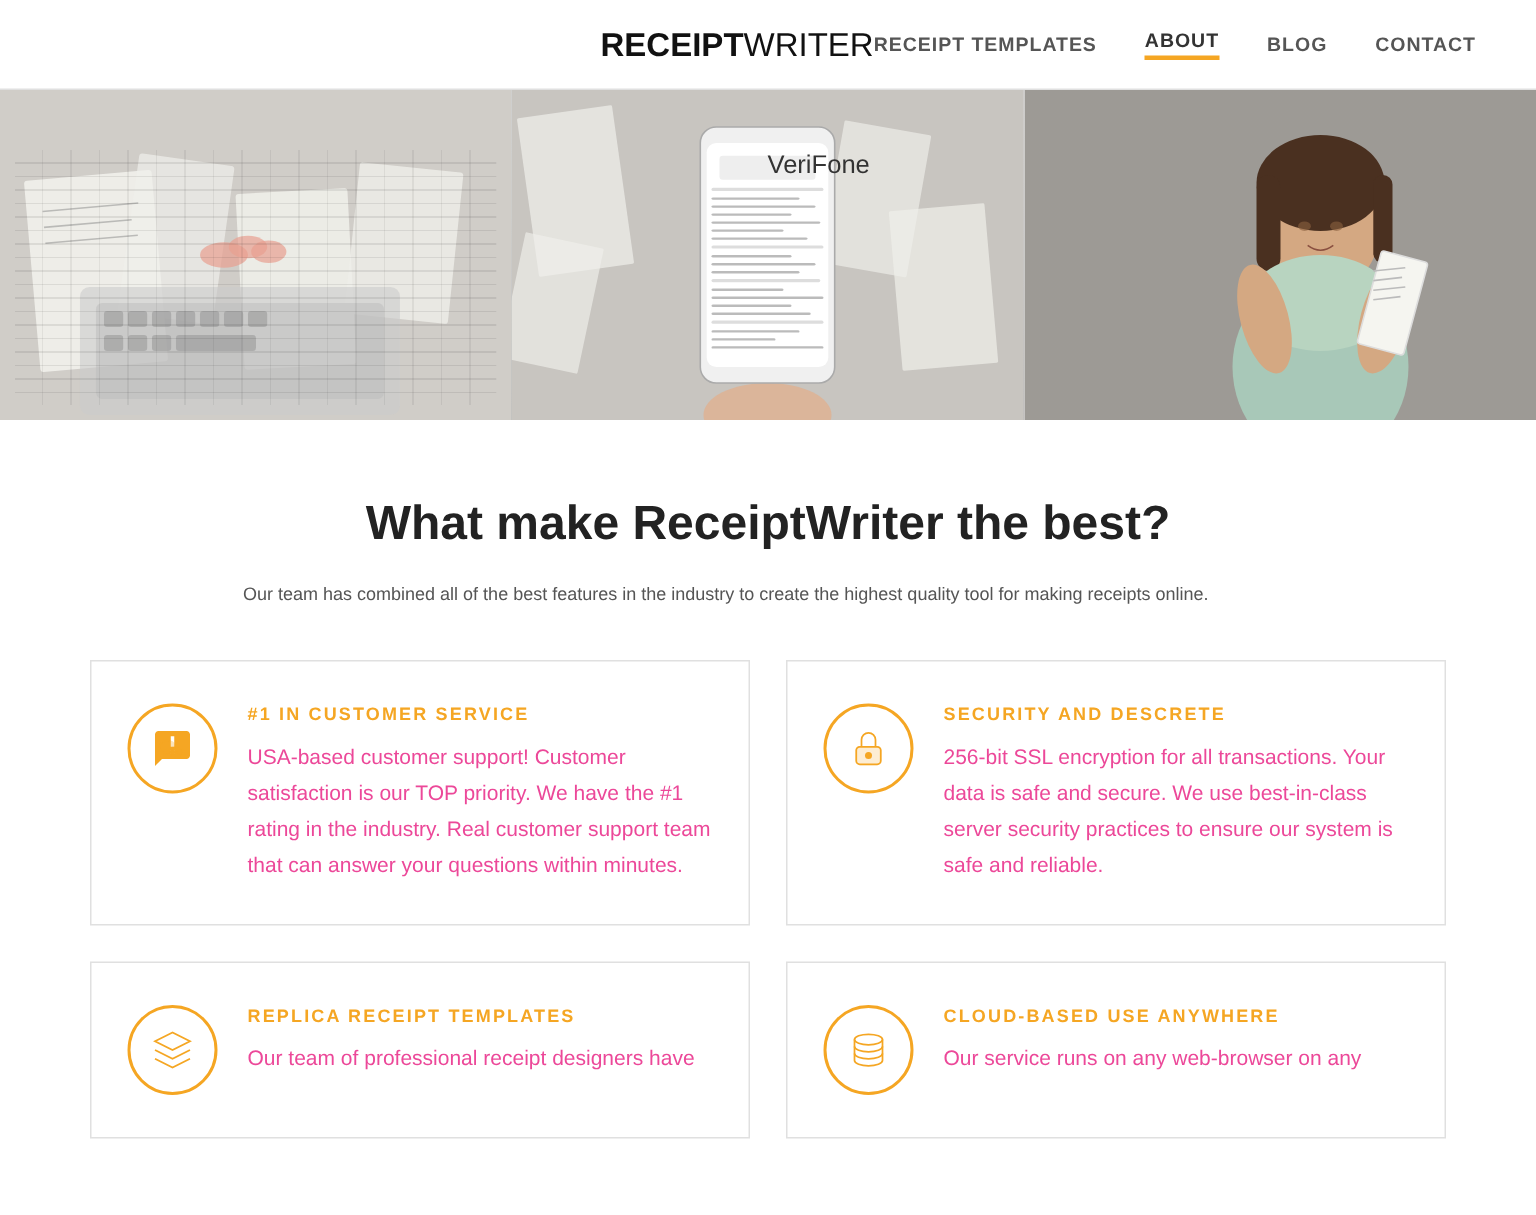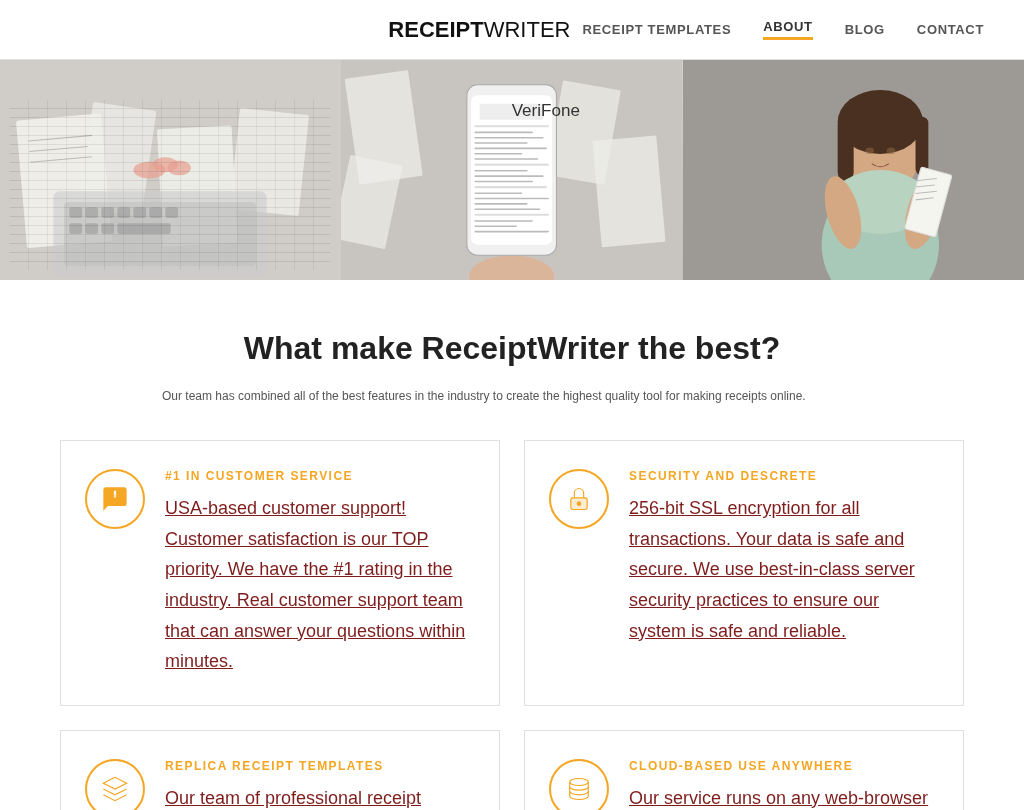--- a/index.html
+++ b/index.html
@@ -19,21 +19,20 @@
       font-size: 22px;
       font-weight: 400;
       letter-spacing: 0;
       color: #111;
     }
     .logo span.bold { font-weight: 900; }
     nav {
       display: flex;
       align-items: center;
       gap: 32px;
-      margin-left: 12px;
     }
     nav a {
       text-decoration: none;
       font-size: 13px;
       font-weight: 600;
       letter-spacing: 0.05em;
       color: #555;
     }
     nav a.active {
       color: #333;
@@ -163,24 +162,23 @@
     .feature-content {}
     .feature-title {
       font-size: 12px;
       font-weight: 800;
       letter-spacing: 0.12em;
       color: #f5a623;
       text-transform: uppercase;
       margin-bottom: 10px;
     }
     .feature-desc {
-      font-size: 18px;
-      color: #7f1d1d;
+      font-size: 14px;
+      color: #ec4899;
       line-height: 1.7;
-      text-decoration: underline;
     }
 
     
     svg.icon { width: 28px; height: 28px; fill: #f5a623; }
   </style>
 </head>
 <body>
 
 <header>
   <div class="logo">

